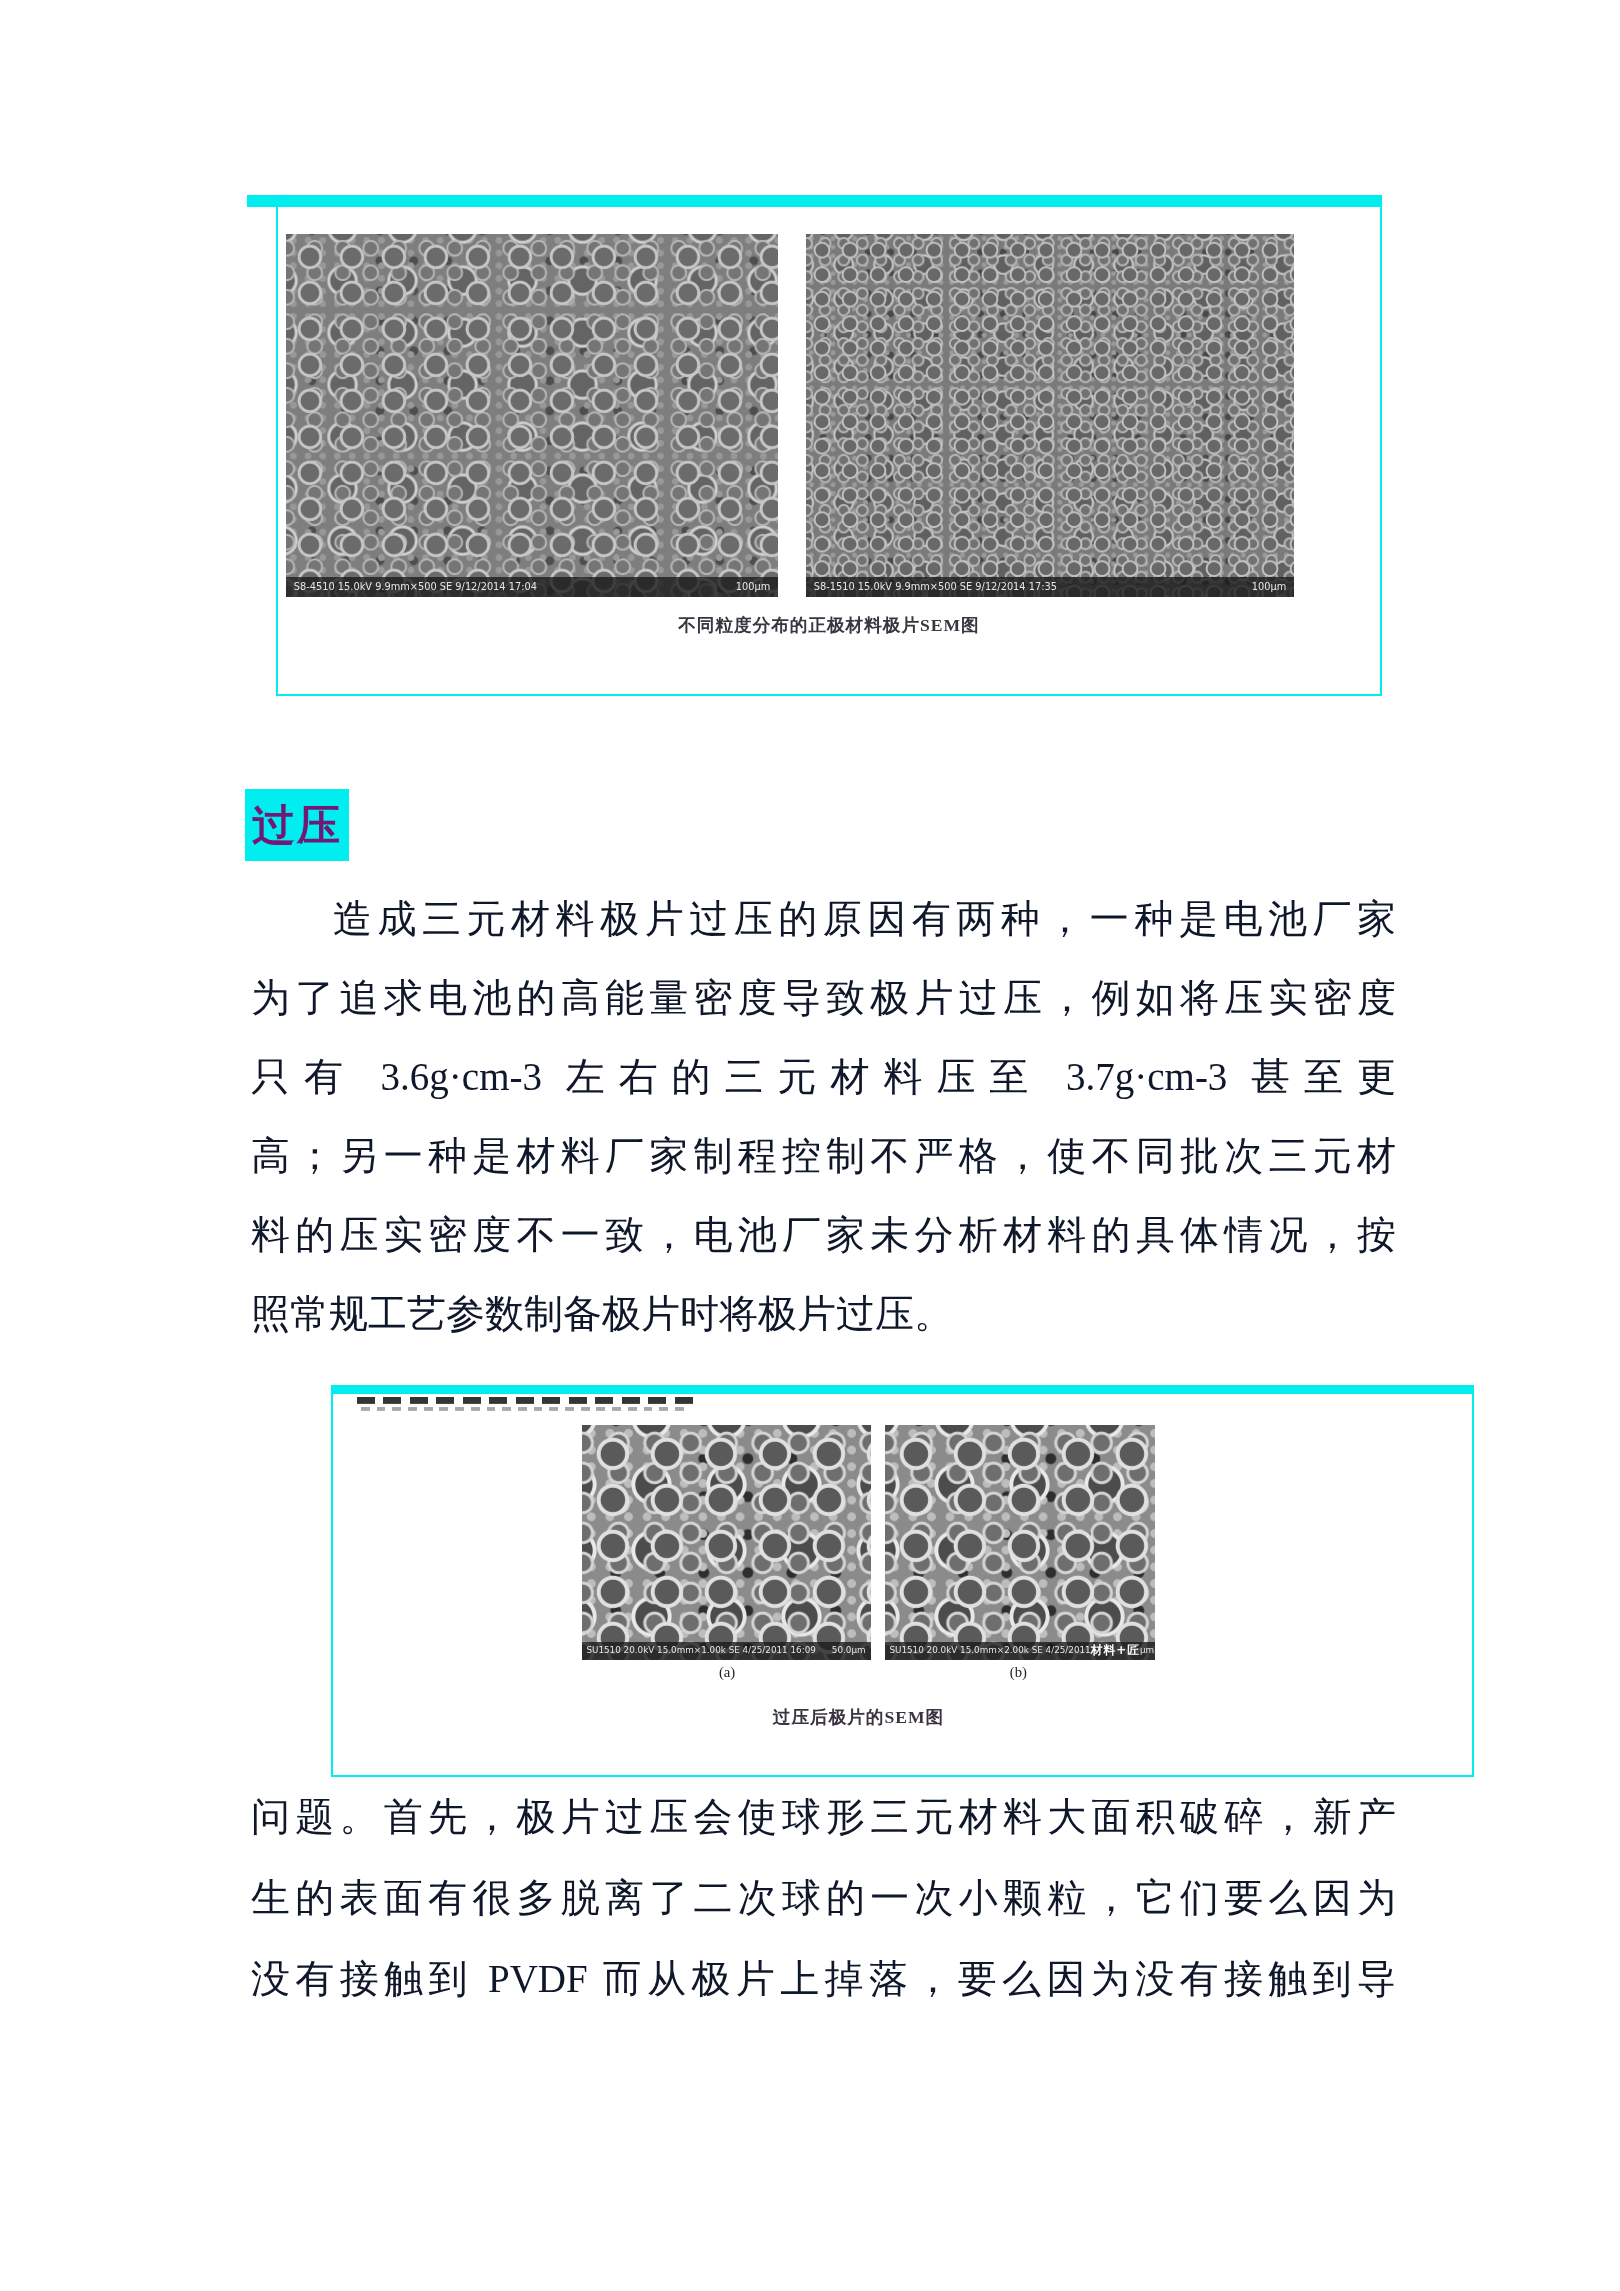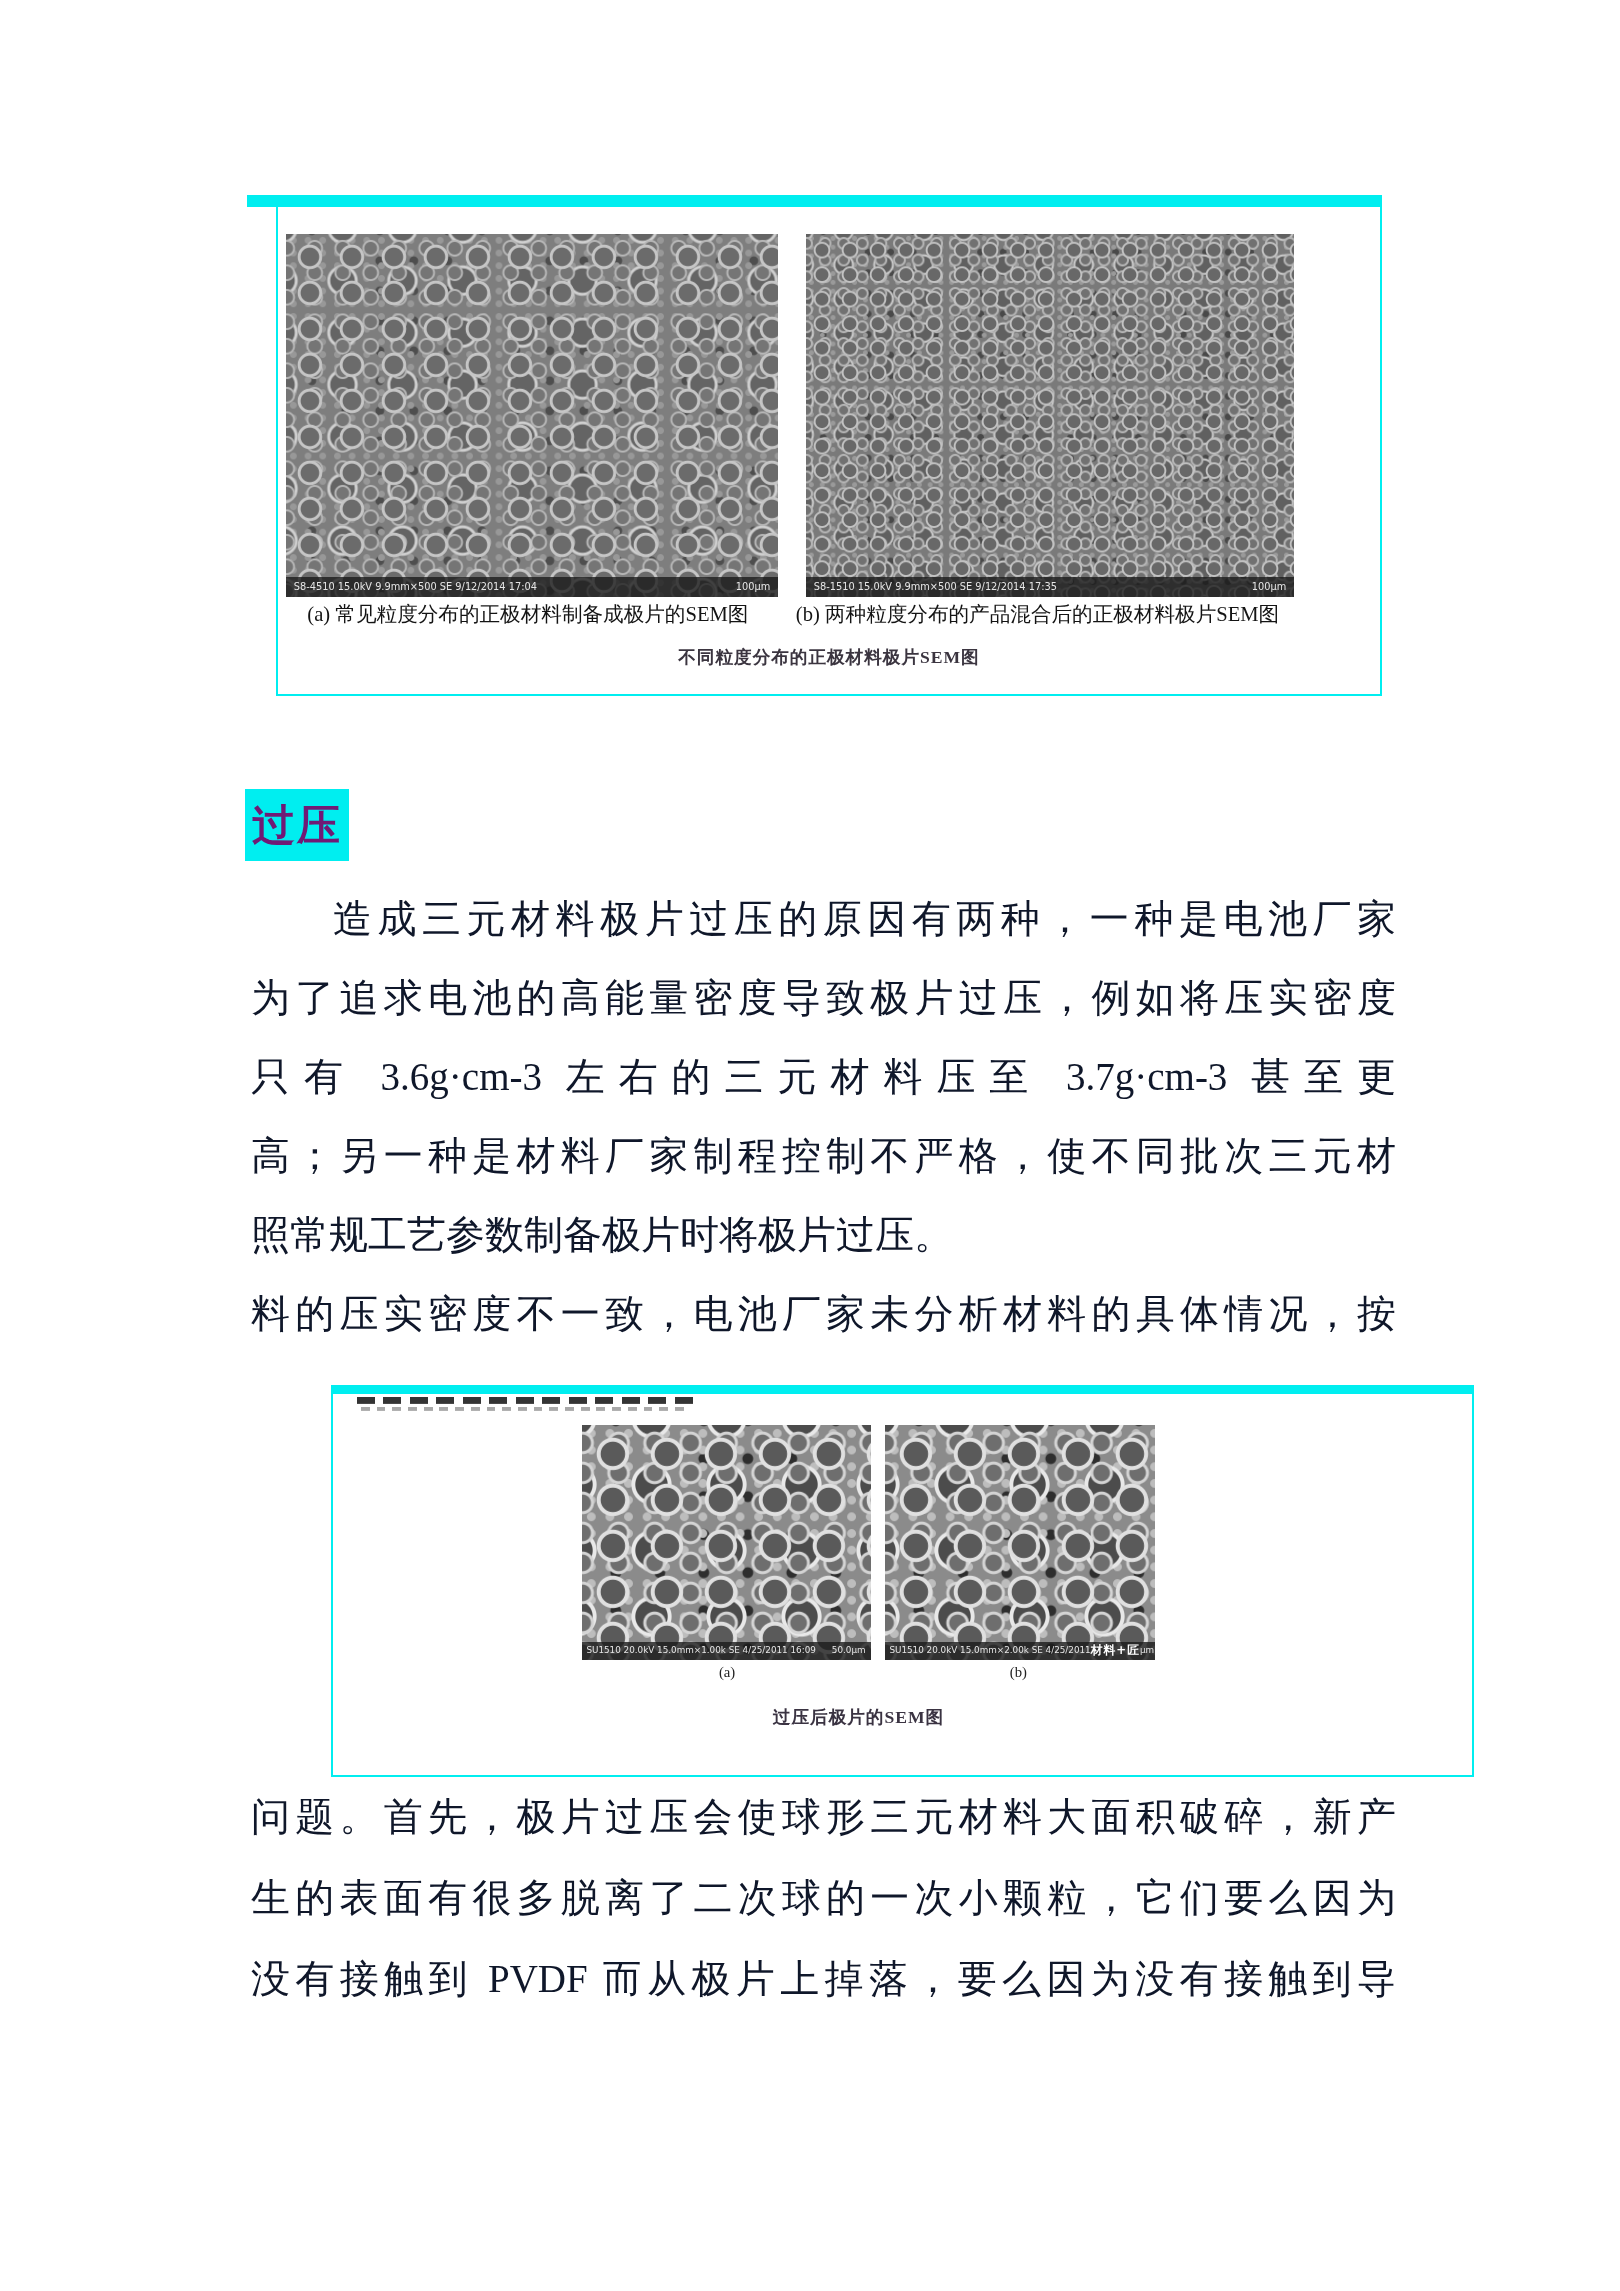--- a/index.html
+++ b/index.html
@@ -143,36 +143,32 @@
           <span>100µm</span>
         </div>
       </div>
       <div class="fig1-img sem semB b">
         <div class="sem-meta">
           <span>S8-1510 15.0kV 9.9mm×500 SE 9/12/2014 17:35</span>
           <span>100µm</span>
         </div>
       </div>
     </div>
-    <div class="fig1-captions">
-      <div class="cap a">(a) 常见粒度分布的正极材料制备成极片的SEM图</div>
-      <div class="cap b">(b) 两种粒度分布的产品混合后的正极材料极片SEM图</div>
-    </div>
     <div class="fig1-title">不同粒度分布的正极材料极片SEM图</div>
   </div>
 
   <div class="heading">过压</div>
 
   <div class="para" id="p1">
     <div class="jline indent">造成三元材料极片过压的原因有两种，一种是电池厂家</div>
     <div class="jline">为了追求电池的高能量密度导致极片过压，例如将压实密度</div>
     <div class="jline">只有 3.6g·cm-3 左右的三元材料压至 3.7g·cm-3 甚至更</div>
     <div class="jline">高；另一种是材料厂家制程控制不严格，使不同批次三元材</div>
+    <div class="jline">料的压实密度不一致，电池厂家未分析材料的具体情况，按</div>
     <div class="jline tail">照常规工艺参数制备极片时将极片过压。</div>
-    <div class="jline">料的压实密度不一致，电池厂家未分析材料的具体情况，按</div>
   </div>
 
   <div class="fig2-box">
     <div class="fig2-artifact"></div>
     <div class="fig2-images">
       <div class="fig2-img sem semC a">
         <div class="sem-meta small">
           <span>SU1510 20.0kV 15.0mm×1.00k SE 4/25/2011 16:09</span>
           <span>50.0µm</span>
         </div>

